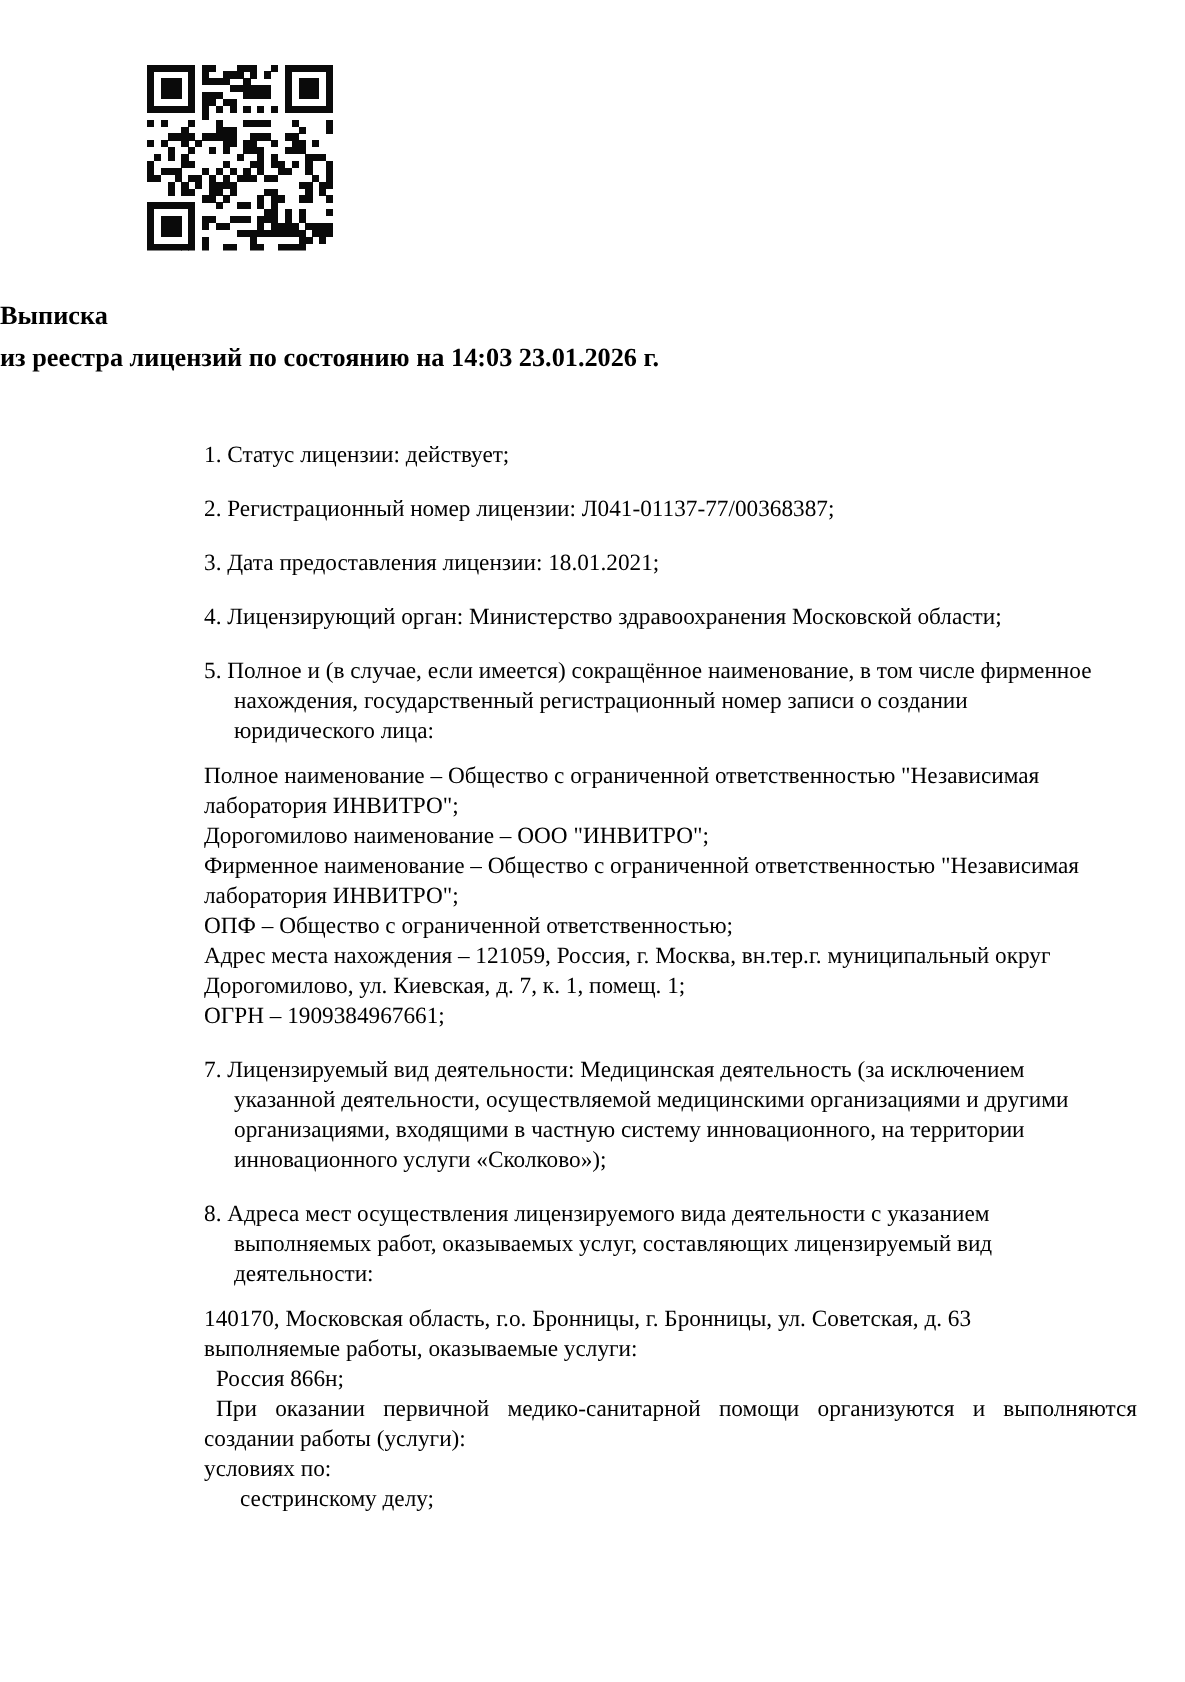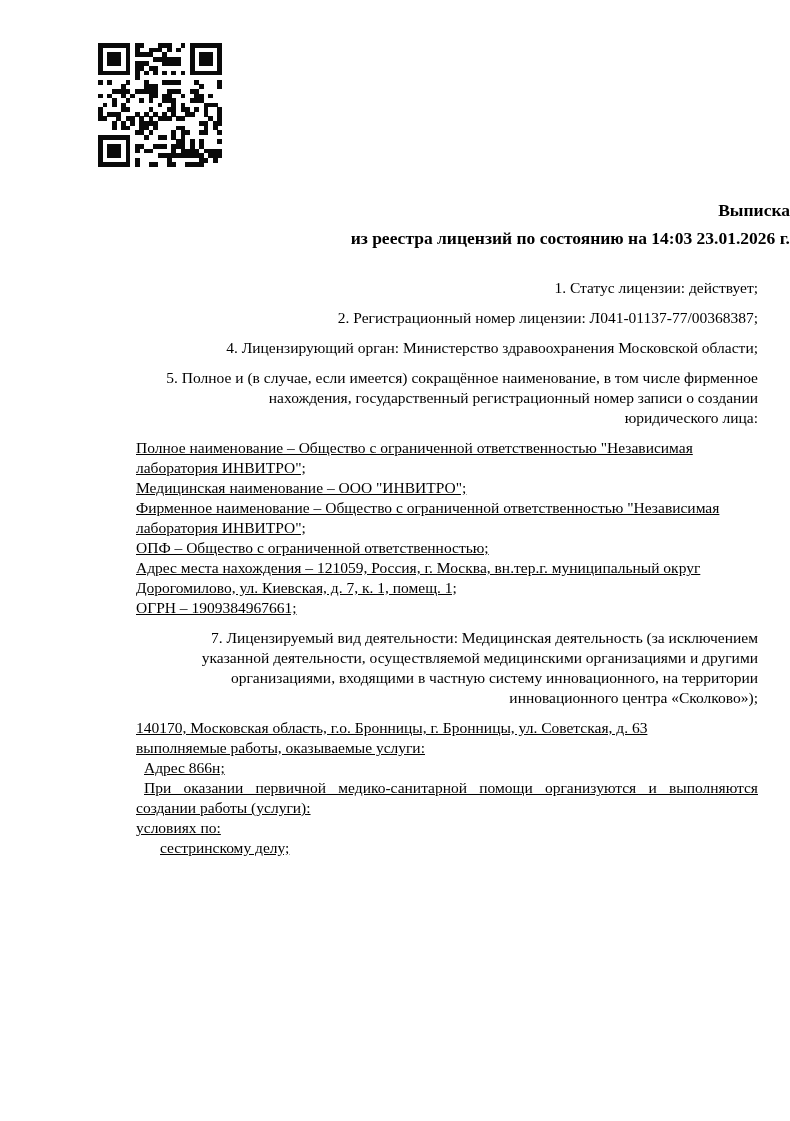--- a/index.html
+++ b/index.html
@@ -8,28 +8,28 @@
     background:#ffffff;color:#000000;
     font-family:"Liberation Serif", serif;
     position:relative;overflow:hidden;
   }
   .qr{
     position:absolute;left:98px;top:43px;width:124px;height:124px;
   }
   .qr svg{width:100%;height:100%;display:block;}
   .titles{
     position:absolute;left:0;top:196px;width:790px;
-    text-align:right;font-weight:bold;font-size:17.5px;line-height:28px;
+    text-align:left;font-weight:bold;font-size:17.5px;line-height:28px;
   }
   .body{
     position:absolute;left:136px;top:278px;width:622px;
     font-size:15.5px;line-height:20px;
   }
-  .para{margin:0 0 10px 0;text-align:right;}
-  .block{margin:4px 0 10px 0;text-decoration:underline;}
+  .para{margin:16px 0 10px 0;}
+  .block{margin:4px 0 10px 0;}
   .line{white-space:nowrap;}
   .cont{padding-left:20px;}
   .ind8{padding-left:8px;}
   .ind12{padding-left:12px;}
   .ind24{padding-left:24px;}
   .jline{
     white-space:normal;
     text-align:justify;
     text-align-last:justify;
   }
@@ -372,52 +372,58 @@
 
 <div class="titles">
   <div>Выписка</div>
   <div>из реестра лицензий по состоянию на 14:03 23.01.2026 г.</div>
 </div>
 
 <div class="body">
 
   <div class="para line">1. Статус лицензии: действует;</div>
   <div class="para line">2. Регистрационный номер лицензии: Л041-01137-77/00368387;</div>
+  <div class="para line">3. Дата предоставления лицензии: 18.01.2021;</div>
   <div class="para line">4. Лицензирующий орган: Министерство здравоохранения Московской области;</div>
 
   <div class="para">
     <div class="line">5. Полное и (в случае, если имеется) сокращённое наименование, в том числе фирменное</div>
     <div class="line cont">нахождения, государственный регистрационный номер записи о создании</div>
     <div class="line cont">юридического лица:</div>
   </div>
 
   <div class="block">
     <div class="line">Полное наименование – Общество с ограниченной ответственностью "Независимая</div>
     <div class="line">лаборатория ИНВИТРО";</div>
-    <div class="line">Медицинская наименование – ООО "ИНВИТРО";</div>
+    <div class="line">Дорогомилово наименование – ООО "ИНВИТРО";</div>
     <div class="line">Фирменное наименование – Общество с ограниченной ответственностью "Независимая</div>
     <div class="line">лаборатория ИНВИТРО";</div>
     <div class="line">ОПФ – Общество с ограниченной ответственностью;</div>
     <div class="line">Адрес места нахождения – 121059, Россия, г. Москва, вн.тер.г. муниципальный округ</div>
     <div class="line">Дорогомилово, ул. Киевская, д. 7, к. 1, помещ. 1;</div>
     <div class="line">ОГРН – 1909384967661;</div>
   </div>
 
 
   <div class="para">
     <div class="line">7. Лицензируемый вид деятельности: Медицинская деятельность (за исключением</div>
     <div class="line cont">указанной деятельности, осуществляемой медицинскими организациями и другими</div>
     <div class="line cont">организациями, входящими в частную систему инновационного, на территории</div>
-    <div class="line cont">инновационного центра «Сколково»);</div>
+    <div class="line cont">инновационного услуги «Сколково»);</div>
   </div>
 
+  <div class="para">
+    <div class="line">8. Адреса мест осуществления лицензируемого вида деятельности с указанием</div>
+    <div class="line cont">выполняемых работ, оказываемых услуг, составляющих лицензируемый вид</div>
+    <div class="line cont">деятельности:</div>
+  </div>
 
   <div class="block">
     <div class="line">140170, Московская область, г.о. Бронницы, г. Бронницы, ул. Советская, д. 63</div>
     <div class="line">выполняемые работы, оказываемые услуги:</div>
-    <div class="line ind8">Адрес 866н;</div>
+    <div class="line ind8">Россия 866н;</div>
     <div class="jline ind8">При оказании первичной медико-санитарной помощи организуются и выполняются</div>
     <div class="line">создании работы (услуги):</div>
     <div class="line">условиях по:</div>
     <div class="line ind24">сестринскому делу;</div>
   </div>
 
 </div>
 
 </body></html>

